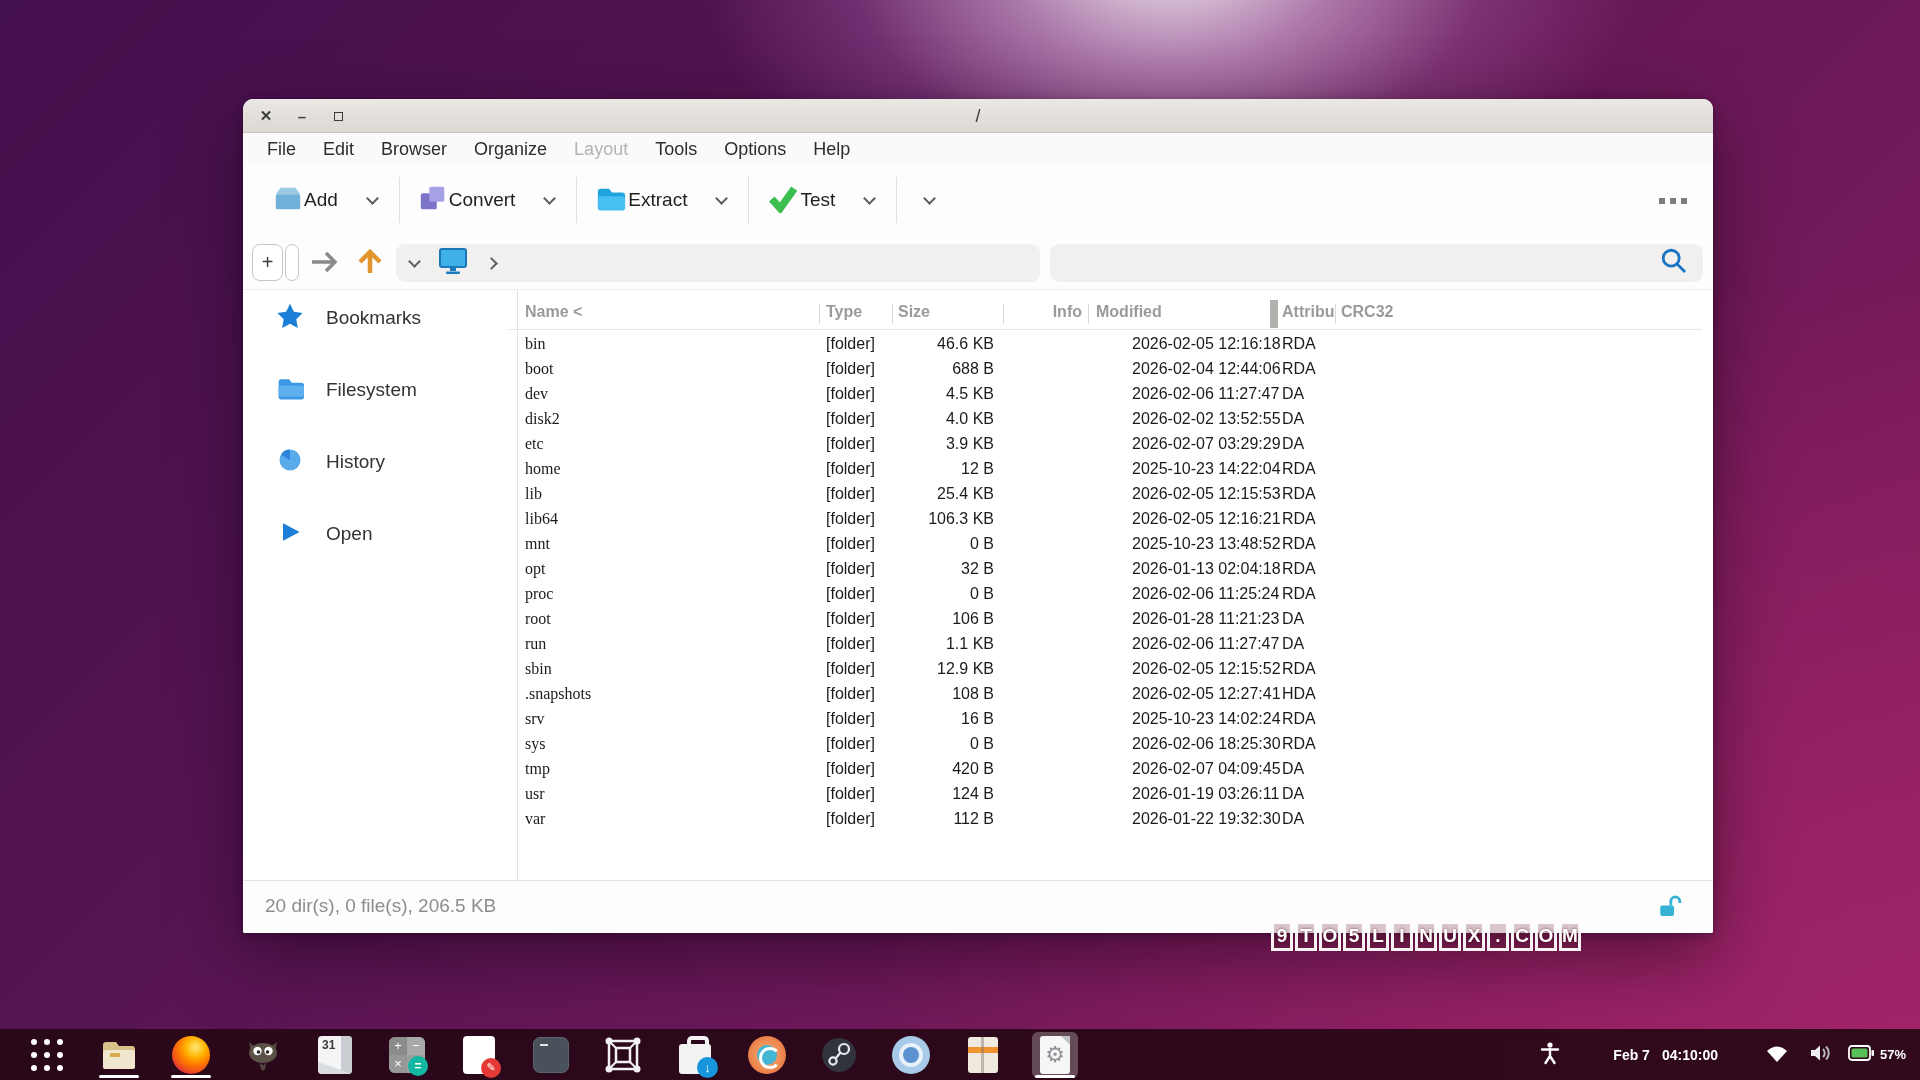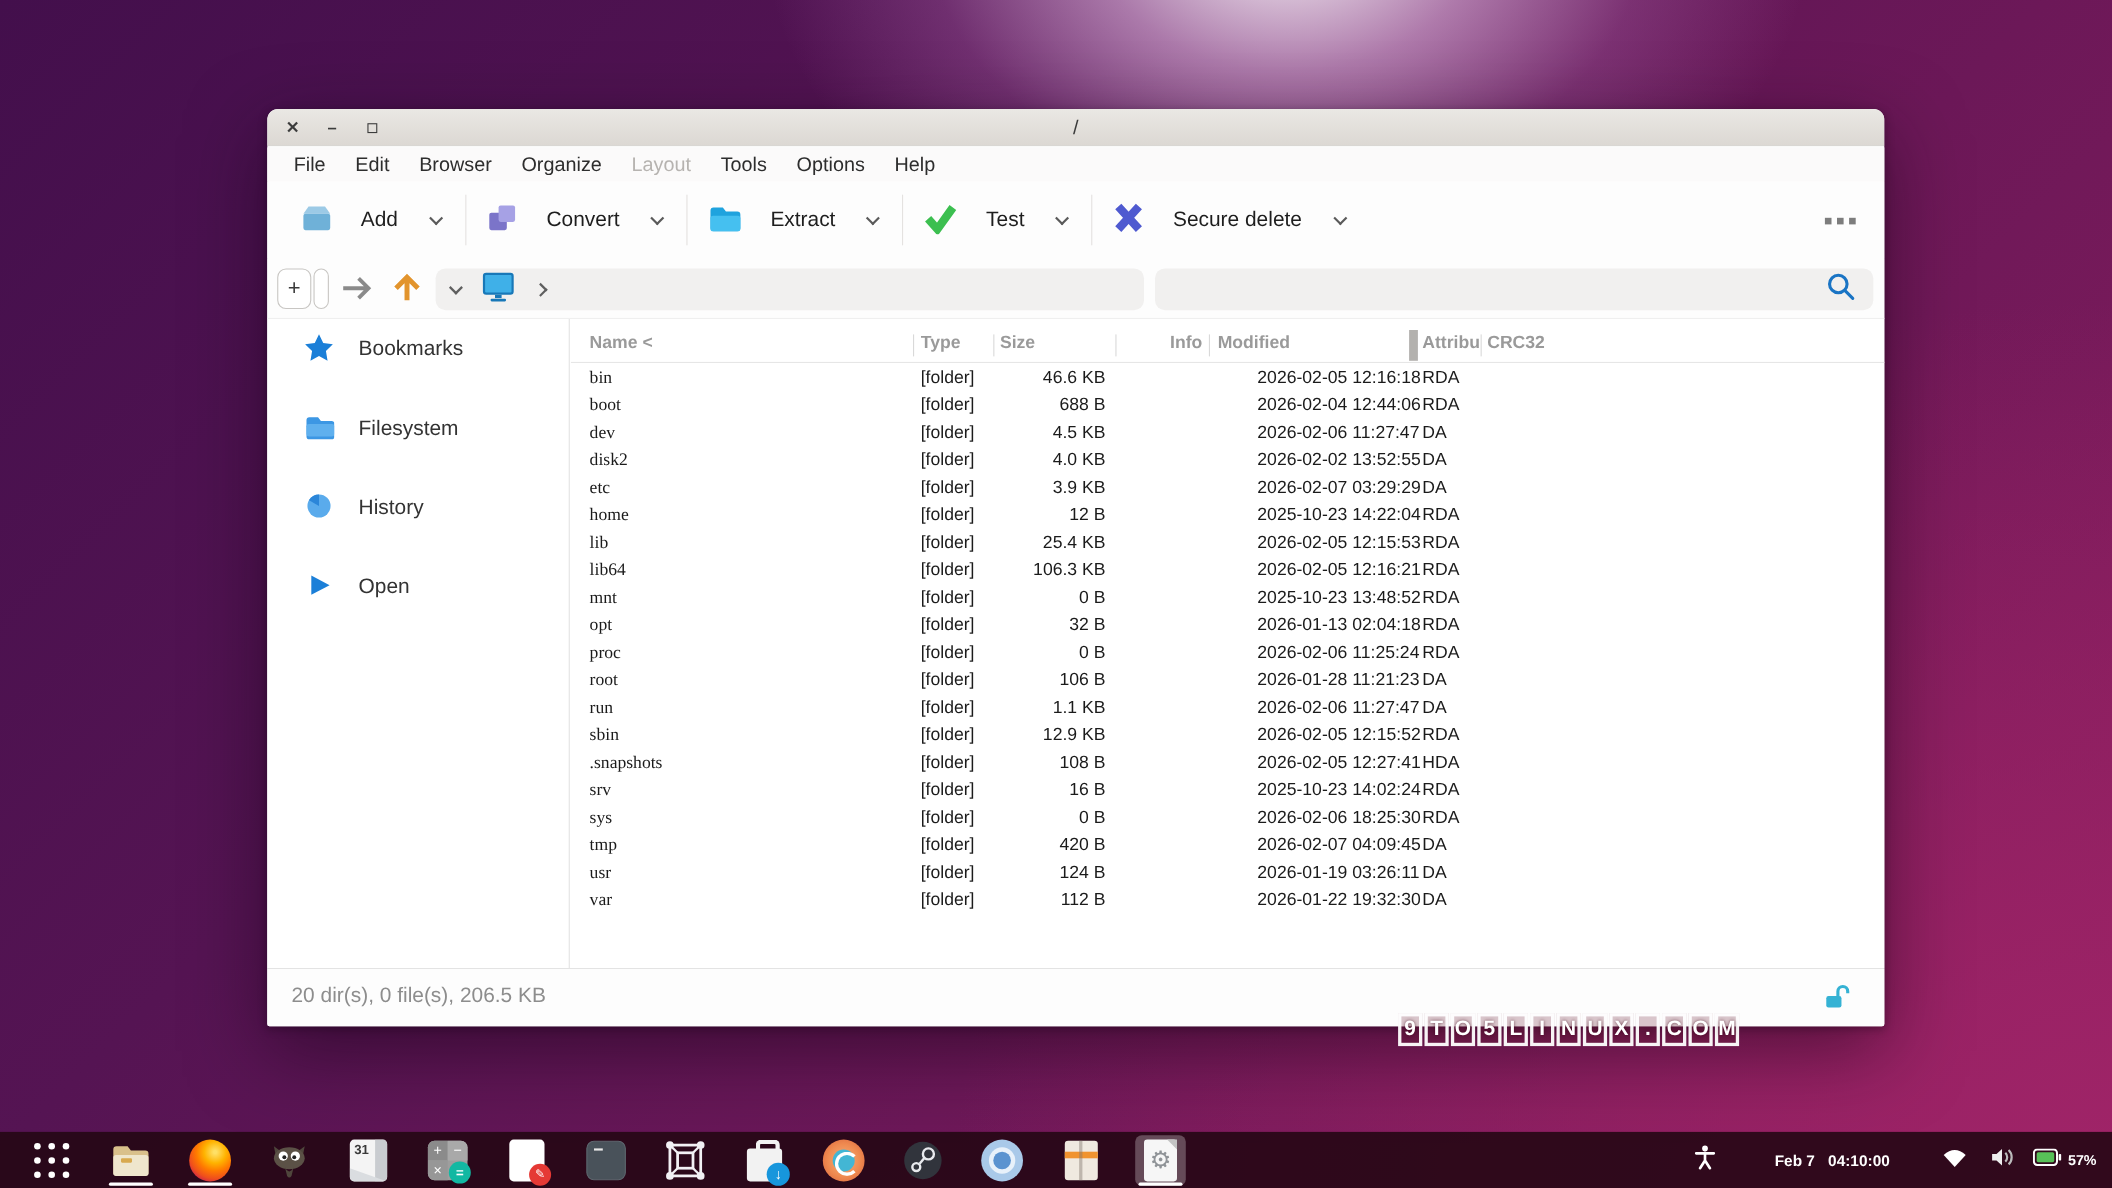--- a/index.html
+++ b/index.html
@@ -33,21 +33,21 @@
   .win-title { position:absolute; left:0; top:0; width:100%; height:34px; display:flex; align-items:center; justify-content:center; font-size:18px; color:#3a3a3a; }
 
   
   .menubar { position:absolute; left:0; top:35px; width:100%; height:31px; background:#fbfafa; display:flex; align-items:center; padding-left:24px; gap:27px; }
   .menu-item { font-size:18px; color:#2d2d2d; }
   .menu-item.disabled { color:#b6b3b0; }
 
   
   .toolbar { position:absolute; left:0; top:66px; width:100%; height:70px; background:#fdfdfd; display:flex; align-items:center; padding-left:20px; }
   .tool-group { display:flex; align-items:center; }
-  .tool-btn { display:flex; align-items:center; gap:25px; padding:8px 10px;justify-content:flex-end; }
+  .tool-btn { display:flex; align-items:center; gap:1px; padding:8px 10px;justify-content:flex-end; }
   .tool-label { font-size:19px; color:#1e1e1e; }
   .chev { width:9px; height:9px; border-right:2px solid #5a5a5a; border-bottom:2px solid #5a5a5a; transform:rotate(45deg); margin:0 14px 4px 20px; }
   .tool-sep { width:1px; height:46px; background:#e4e2e0; margin:0 8px; }
   .ellipsis { position:absolute; right:26px; top:33px; display:flex; gap:5px; }
   .ellipsis i { width:6px; height:6px; background:#7d7d7d; }
 
   
   .navbar { position:absolute; left:0; top:136px; width:100%; height:55px; background:#fdfdfd; border-bottom:1px solid #efefef; }
   .nav-btn { position:absolute; top:9px; height:37px; background:#fff; border:1px solid #c8c6c3; border-radius:8px; display:flex; align-items:center; justify-content:center; font-size:20px; color:#3a3a3a; }
   .nav-plus { left:9px; width:31px; }
@@ -57,21 +57,21 @@
   .crumb-chev-down { width:9px; height:9px; border-right:2px solid #5f5f5f; border-bottom:2px solid #5f5f5f; transform:rotate(45deg); margin-bottom:4px; }
   .crumb-chev-right { width:9px; height:9px; border-right:2px solid #5f5f5f; border-bottom:2px solid #5f5f5f; transform:rotate(-45deg); }
   .search-field { position:absolute; left:807px; top:9px; width:653px; height:38px; background:#f1f0ef; border-radius:9px; display:flex; align-items:center; justify-content:flex-end; padding-right:14px; }
 
   
   .content { position:absolute; left:0; top:191px; width:100%; height:590px; background:#fff; }
   .sidebar { position:absolute; left:0; top:0; width:275px; height:100%; border-right:1px solid #e3e3e3; }
   .side-item { position:absolute; left:33px; display:flex; align-items:center; gap:22px; height:34px; }
   .side-label { font-size:19px; color:#333; }
 
-  .filetable { position:absolute; left:276px; top:0; width:1194px; height:100%; }
+  .filetable { position:absolute; left:265px; top:0; width:1194px; height:100%; }
   .thead { position:absolute; left:0; top:8px; width:100%; height:32px; border-bottom:1px solid #e6e6e6; }
   .hcell { position:absolute; top:5px; font-size:16px; font-weight:bold; color:#9a9a9a; white-space:nowrap; overflow:hidden; }
   .h-name { left:17px; }
   .h-type { left:318px; }
   .h-size { left:390px; width:96px; text-align:left; }
   .h-info { left:500px; width:74px; text-align:right; }
   .h-mod  { left:588px; }
   .h-attr { left:774px; width:52px; }
   .h-crc  { left:833px; }
   .hsep { position:absolute; top:6px; width:1px; height:20px; background:#d9d9d9; }
@@ -211,28 +211,20 @@
             <svg width="32" height="30" viewBox="0 0 34 32">
                 <path d="M5 17 l9 10 L29 6" stroke="#3cbf50" stroke-width="8" fill="none" stroke-linejoin="miter"></path>
               </svg>
           </span>
           <span class="tool-label">Test</span>
         </div>
         <span class="chev"></span>
       </div>
       <div class="tool-sep"></div>
       <div class="tool-group">
-        <div class="tool-btn">
-          <span>
-            <svg width="30" height="30" viewBox="0 0 32 32">
-                <path d="M6 5 L26 27 M26 5 L6 27" stroke="#4f5ad0" stroke-width="8" fill="none"></path>
-              </svg>
-          </span>
-          <span class="tool-label">Secure delete</span>
-        </div>
         <span class="chev"></span>
       </div>
       <div class="ellipsis">
           <i></i>
           <i></i>
           <i></i>
         </div>
     </div>
 
     <div class="navbar">

